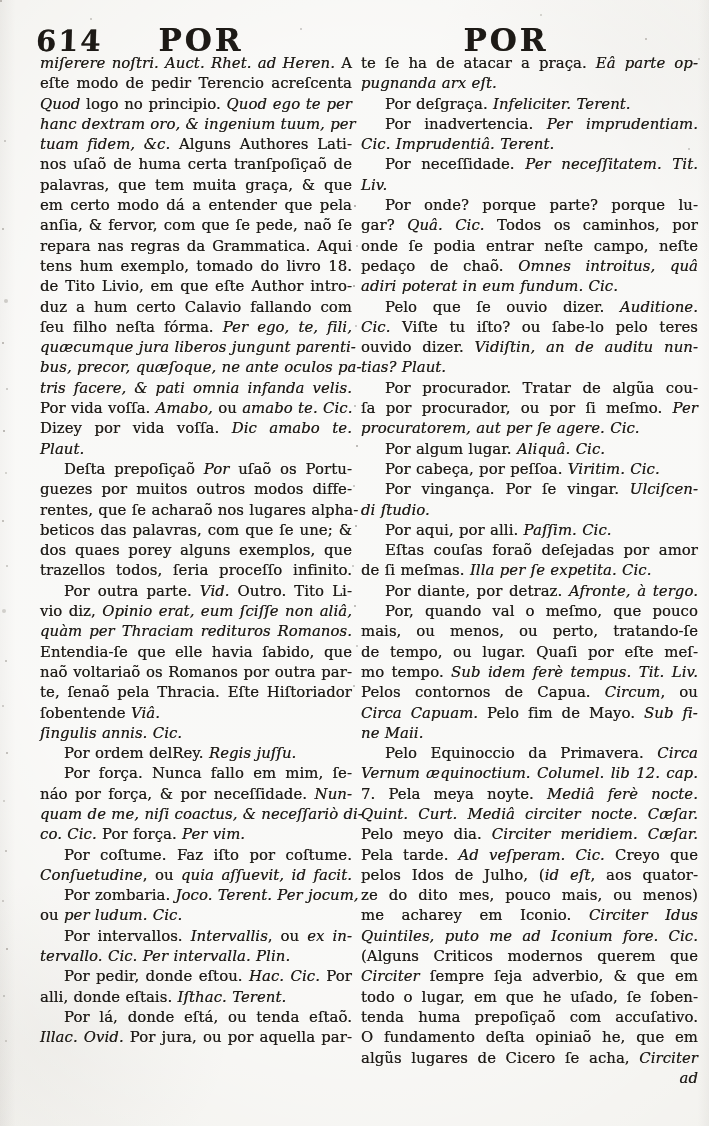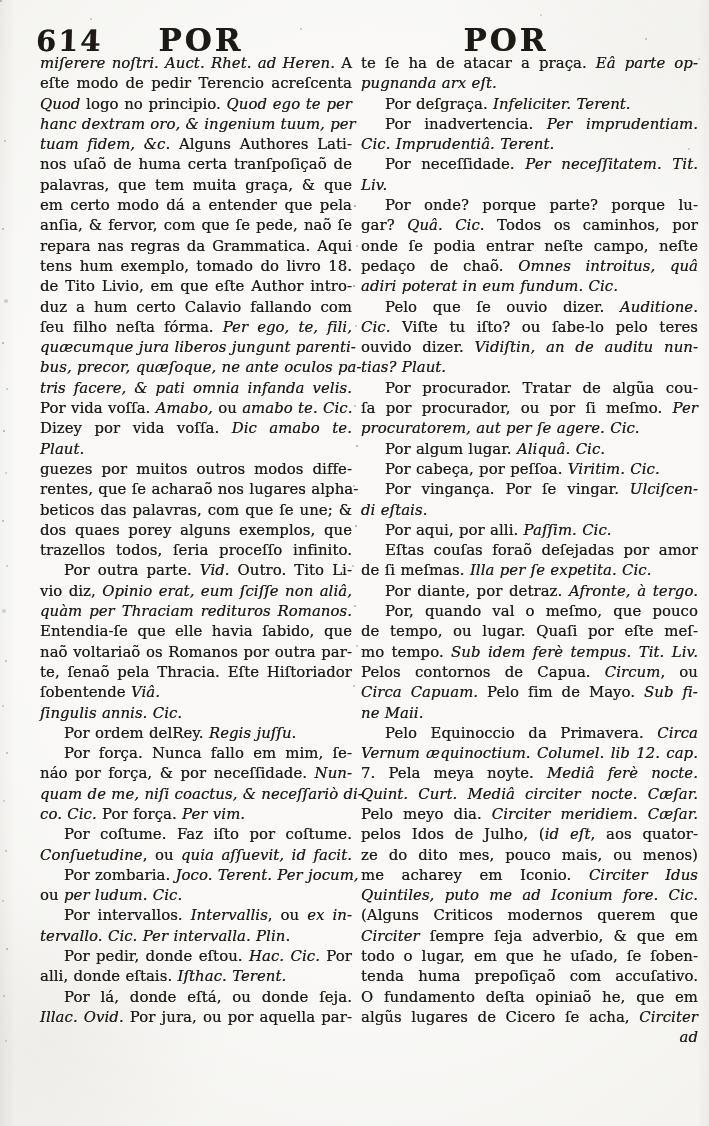--- a/index.html
+++ b/index.html
@@ -89,20 +89,21 @@
       <div class="line"><span class="ro">tens hum exemplo, tomado do livro 18.</span></div>
       <div class="line"><span class="ro">de Tito Livio, em que eſte Author intro-</span></div>
       <div class="line"><span class="ro">duz a hum certo Calavio fallando com</span></div>
       <div class="line"><span class="ro">ſeu filho neſta fórma. </span><span class="it">Per ego, te, fili,</span></div>
       <div class="line"><span class="it">quæcumque jura liberos jungunt parenti-</span></div>
       <div class="line"><span class="it">bus, precor, quæſoque, ne ante oculos pa-</span></div>
       <div class="line"><span class="it">tris facere, &amp; pati omnia infanda velis.</span></div>
       <div class="line"><span class="ro">Por vida voſſa. </span><span class="it">Amabo,</span><span class="ro"> ou </span><span class="it">amabo te. Cic.</span></div>
       <div class="line"><span class="ro">Dizey por vida voſſa. </span><span class="it">Dic amabo te.</span></div>
       <div class="line al-l"><span class="it">Plaut.</span></div>
+      <div class="line ind"><span class="ro">Deſta prepoſiçaõ </span><span class="it">Por</span><span class="ro"> uſaõ os Portu-</span></div>
       <div class="line"><span class="ro">guezes por muitos outros modos diffe-</span></div>
       <div class="line"><span class="ro">rentes, que ſe acharaõ nos lugares alpha-</span></div>
       <div class="line"><span class="ro">beticos das palavras, com que ſe une; &amp;</span></div>
       <div class="line"><span class="ro">dos quaes porey alguns exemplos, que</span></div>
       <div class="line"><span class="ro">trazellos todos, ſeria proceſſo infinito.</span></div>
       <div class="line ind"><span class="ro">Por outra parte. </span><span class="it">Vid.</span><span class="ro"> Outro. Tito Li-</span></div>
       <div class="line"><span class="ro">vio diz, </span><span class="it">Opinio erat, eum ſciſſe non aliâ,</span></div>
       <div class="line"><span class="it">quàm per Thraciam redituros Romanos.</span></div>
       <div class="line"><span class="ro">Entendia-ſe que elle havia ſabido, que</span></div>
       <div class="line"><span class="ro">naõ voltariaõ os Romanos por outra par-</span></div>
@@ -115,21 +116,21 @@
       <div class="line"><span class="it">quam de me, niſi coactus, &amp; neceſſariò di-</span></div>
       <div class="line al-l"><span class="it">co. Cic.</span><span class="ro"> Por força. </span><span class="it">Per vim.</span></div>
       <div class="line ind"><span class="ro">Por coſtume. Faz iſto por coſtume.</span></div>
       <div class="line"><span class="it">Conſuetudine</span><span class="ro">, ou </span><span class="it">quia aſſuevit, id facit.</span></div>
       <div class="line ind"><span class="ro">Por zombaria. </span><span class="it">Joco. Terent. Per jocum,</span></div>
       <div class="line al-l"><span class="ro">ou </span><span class="it">per ludum. Cic.</span></div>
       <div class="line ind"><span class="ro">Por intervallos. </span><span class="it">Intervallis</span><span class="ro">, ou </span><span class="it">ex in-</span></div>
       <div class="line al-l"><span class="it">tervallo. Cic. Per intervalla. Plin.</span></div>
       <div class="line ind"><span class="ro">Por pedir, donde eſtou. </span><span class="it">Hac. Cic.</span><span class="ro"> Por</span></div>
       <div class="line al-l"><span class="ro">alli, donde eſtais. </span><span class="it">Iſthac. Terent.</span></div>
-      <div class="line ind"><span class="ro">Por lá, donde eſtá, ou donde ſeja.</span></div>
+      <div class="line ind"><span class="ro">Por lá, donde eſtá, ou tenda eſtaõ.</span></div>
       <div class="line"><span class="it">Illac. Ovid.</span><span class="ro"> Por jura, ou por aquella par-</span></div>
     </div>
 
   <div class="col col-right ink">
       <div class="line"><span class="ro">te ſe ha de atacar a praça. </span><span class="it">Eâ parte op-</span></div>
       <div class="line al-l"><span class="it">pugnanda arx eſt.</span></div>
       <div class="line ind al-l"><span class="ro">Por deſgraça. </span><span class="it">Infeliciter. Terent.</span></div>
       <div class="line ind"><span class="ro">Por inadvertencia. </span><span class="it">Per imprudentiam.</span></div>
       <div class="line al-l"><span class="it">Cic. Imprudentiâ. Terent.</span></div>
       <div class="line ind"><span class="ro">Por neceſſidade. </span><span class="it">Per neceſſitatem. Tit.</span></div>
@@ -142,36 +143,38 @@
       <div class="line ind"><span class="ro">Pelo que ſe ouvio dizer. </span><span class="it">Auditione.</span></div>
       <div class="line"><span class="it">Cic.</span><span class="ro"> Viſte tu iſto? ou ſabe-lo pelo teres</span></div>
       <div class="line"><span class="ro">ouvido dizer. </span><span class="it">Vidiſtin, an de auditu nun-</span></div>
       <div class="line al-l"><span class="it">tias? Plaut.</span></div>
       <div class="line ind"><span class="ro">Por procurador. Tratar de algũa cou-</span></div>
       <div class="line"><span class="ro">ſa por procurador, ou por ſi meſmo. </span><span class="it">Per</span></div>
       <div class="line al-l"><span class="it">procuratorem, aut per ſe agere. Cic.</span></div>
       <div class="line ind al-l"><span class="ro">Por algum lugar. </span><span class="it">Aliquâ. Cic.</span></div>
       <div class="line ind al-l"><span class="ro">Por cabeça, por peſſoa. </span><span class="it">Viritim. Cic.</span></div>
       <div class="line ind"><span class="ro">Por vingança. Por ſe vingar. </span><span class="it">Ulciſcen-</span></div>
-      <div class="line al-l"><span class="it">di eſtais.</span></div>
+      <div class="line al-l"><span class="it">di ſtudio.</span></div>
       <div class="line ind al-l"><span class="ro">Por aqui, por alli. </span><span class="it">Paſſim. Cic.</span></div>
       <div class="line ind"><span class="ro">Eſtas couſas foraõ deſejadas por amor</span></div>
       <div class="line al-l"><span class="ro">de ſi meſmas. </span><span class="it">Illa per ſe expetita. Cic.</span></div>
       <div class="line ind"><span class="ro">Por diante, por detraz. </span><span class="it">Afronte, à tergo.</span></div>
       <div class="line ind"><span class="ro">Por, quando val o meſmo, que pouco</span></div>
+      <div class="line"><span class="ro">mais, ou menos, ou perto, tratando-ſe</span></div>
       <div class="line"><span class="ro">de tempo, ou lugar. Quaſi por eſte meſ-</span></div>
       <div class="line"><span class="ro">mo tempo. </span><span class="it">Sub idem ferè tempus. Tit. Liv.</span></div>
       <div class="line"><span class="ro">Pelos contornos de Capua. </span><span class="it">Circum</span><span class="ro">, ou</span></div>
       <div class="line"><span class="it">Circa Capuam.</span><span class="ro"> Pelo fim de Mayo. </span><span class="it">Sub fi-</span></div>
       <div class="line al-l"><span class="it">ne Maii.</span></div>
       <div class="line ind"><span class="ro">Pelo Equinoccio da Primavera. </span><span class="it">Circa</span></div>
       <div class="line"><span class="it">Vernum æquinoctium. Columel. lib 12. cap.</span></div>
       <div class="line"><span class="ro">7. Pela meya noyte. </span><span class="it">Mediâ ferè nocte.</span></div>
       <div class="line"><span class="it">Quint. Curt. Mediâ circiter nocte. Cæſar.</span></div>
       <div class="line"><span class="ro">Pelo meyo dia. </span><span class="it">Circiter meridiem. Cæſar.</span></div>
+      <div class="line"><span class="ro">Pela tarde. </span><span class="it">Ad veſperam. Cic.</span><span class="ro"> Creyo que</span></div>
       <div class="line"><span class="ro">pelos Idos de Julho, (</span><span class="it">id eſt</span><span class="ro">, aos quator-</span></div>
       <div class="line"><span class="ro">ze do dito mes, pouco mais, ou menos)</span></div>
       <div class="line"><span class="ro">me acharey em Iconio. </span><span class="it">Circiter Idus</span></div>
       <div class="line"><span class="it">Quintiles, puto me ad Iconium fore. Cic.</span></div>
       <div class="line"><span class="ro">(Alguns Criticos modernos querem que</span></div>
       <div class="line"><span class="it">Circiter</span><span class="ro"> ſempre ſeja adverbio, &amp; que em</span></div>
       <div class="line"><span class="ro">todo o lugar, em que he uſado, ſe ſoben-</span></div>
       <div class="line"><span class="ro">tenda huma prepoſiçaõ com accuſativo.</span></div>
       <div class="line"><span class="ro">O fundamento deſta opiniaõ he, que em</span></div>
       <div class="line"><span class="ro">algũs lugares de Cicero ſe acha, </span><span class="it">Circiter</span></div>

